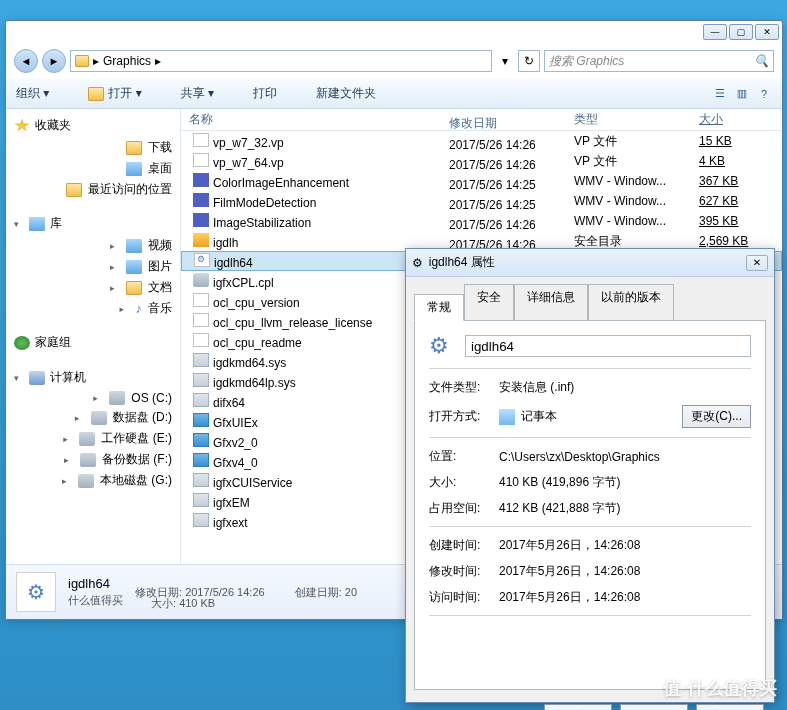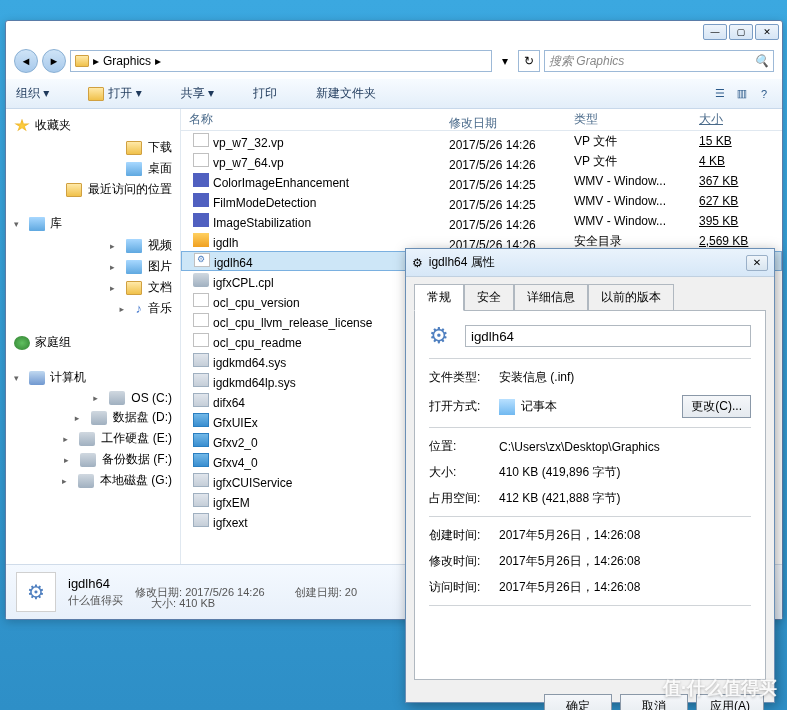--- a/index.html
+++ b/index.html
@@ -58,21 +58,21 @@
 .details-text { display: flex; flex-direction: column; gap: 2px; }
 .details-title { font-size: 13px; }
 .details-sub { color: #555; font-size: 11px; }
 .details-meta { color: #555; font-size: 11px; display: flex; gap: 30px; }
 
 .props { position: absolute; left: 405px; top: 248px; width: 370px; height: 455px; background: #f0f0f0; border: 1px solid #6b8fb5; box-shadow: 2px 3px 12px rgba(0,0,0,0.35); }
 .props-title { height: 28px; background: linear-gradient(#eaf3fc,#d6e7f7); display: flex; align-items: center; padding: 0 6px; gap: 6px; border-bottom: 1px solid #c0d0e0; }
 .props-close { margin-left: auto; width: 22px; height: 16px; border: 1px solid #9ab0c8; background: linear-gradient(#f0f5fa,#d8e5f0); border-radius: 2px; display: flex; align-items: center; justify-content: center; font-size: 10px; cursor: pointer; }
 .tabs { display: flex; padding: 6px 8px 0 8px; gap: 0; }
 .tab { padding: 4px 12px; border: 1px solid #b0b8c0; background: #f0f0f0; cursor: pointer; position: relative; top: 1px; }
-.tab.active { background: #fff; border-bottom: 1px solid #fff; }
+.tab.active { background: #fff; border-bottom: 1px solid #fff; margin-top: 10px; }
 .tab-body { margin: 0 8px 8px 8px; background: #fff; border: 1px solid #b0b8c0; height: 370px; padding: 12px 14px; }
 .prop-row { display: flex; align-items: center; margin-bottom: 9px; font-size: 12px; }
 .prop-label { width: 70px; }
 .prop-val { flex: 1; }
 .prop-name-input { flex: 1; border: 1px solid #b0b8c0; height: 22px; padding: 0 5px; }
 .prop-sep { height: 1px; background: #d0d4d8; margin: 6px 0 10px; }
 .prop-btn { border: 1px solid #8a98a8; background: linear-gradient(#f5f7fa,#e5eaef); padding: 2px 8px; cursor: pointer; font-size: 12px; }
 .prop-footer { display: flex; justify-content: flex-end; gap: 8px; padding: 6px 10px; }
 .prop-footer .prop-btn { min-width: 68px; text-align: center; padding: 3px 8px; }
 .open-with-ico { width: 16px; height: 16px; background: linear-gradient(#b8e0ff,#70b8f0); margin-right: 6px; }

